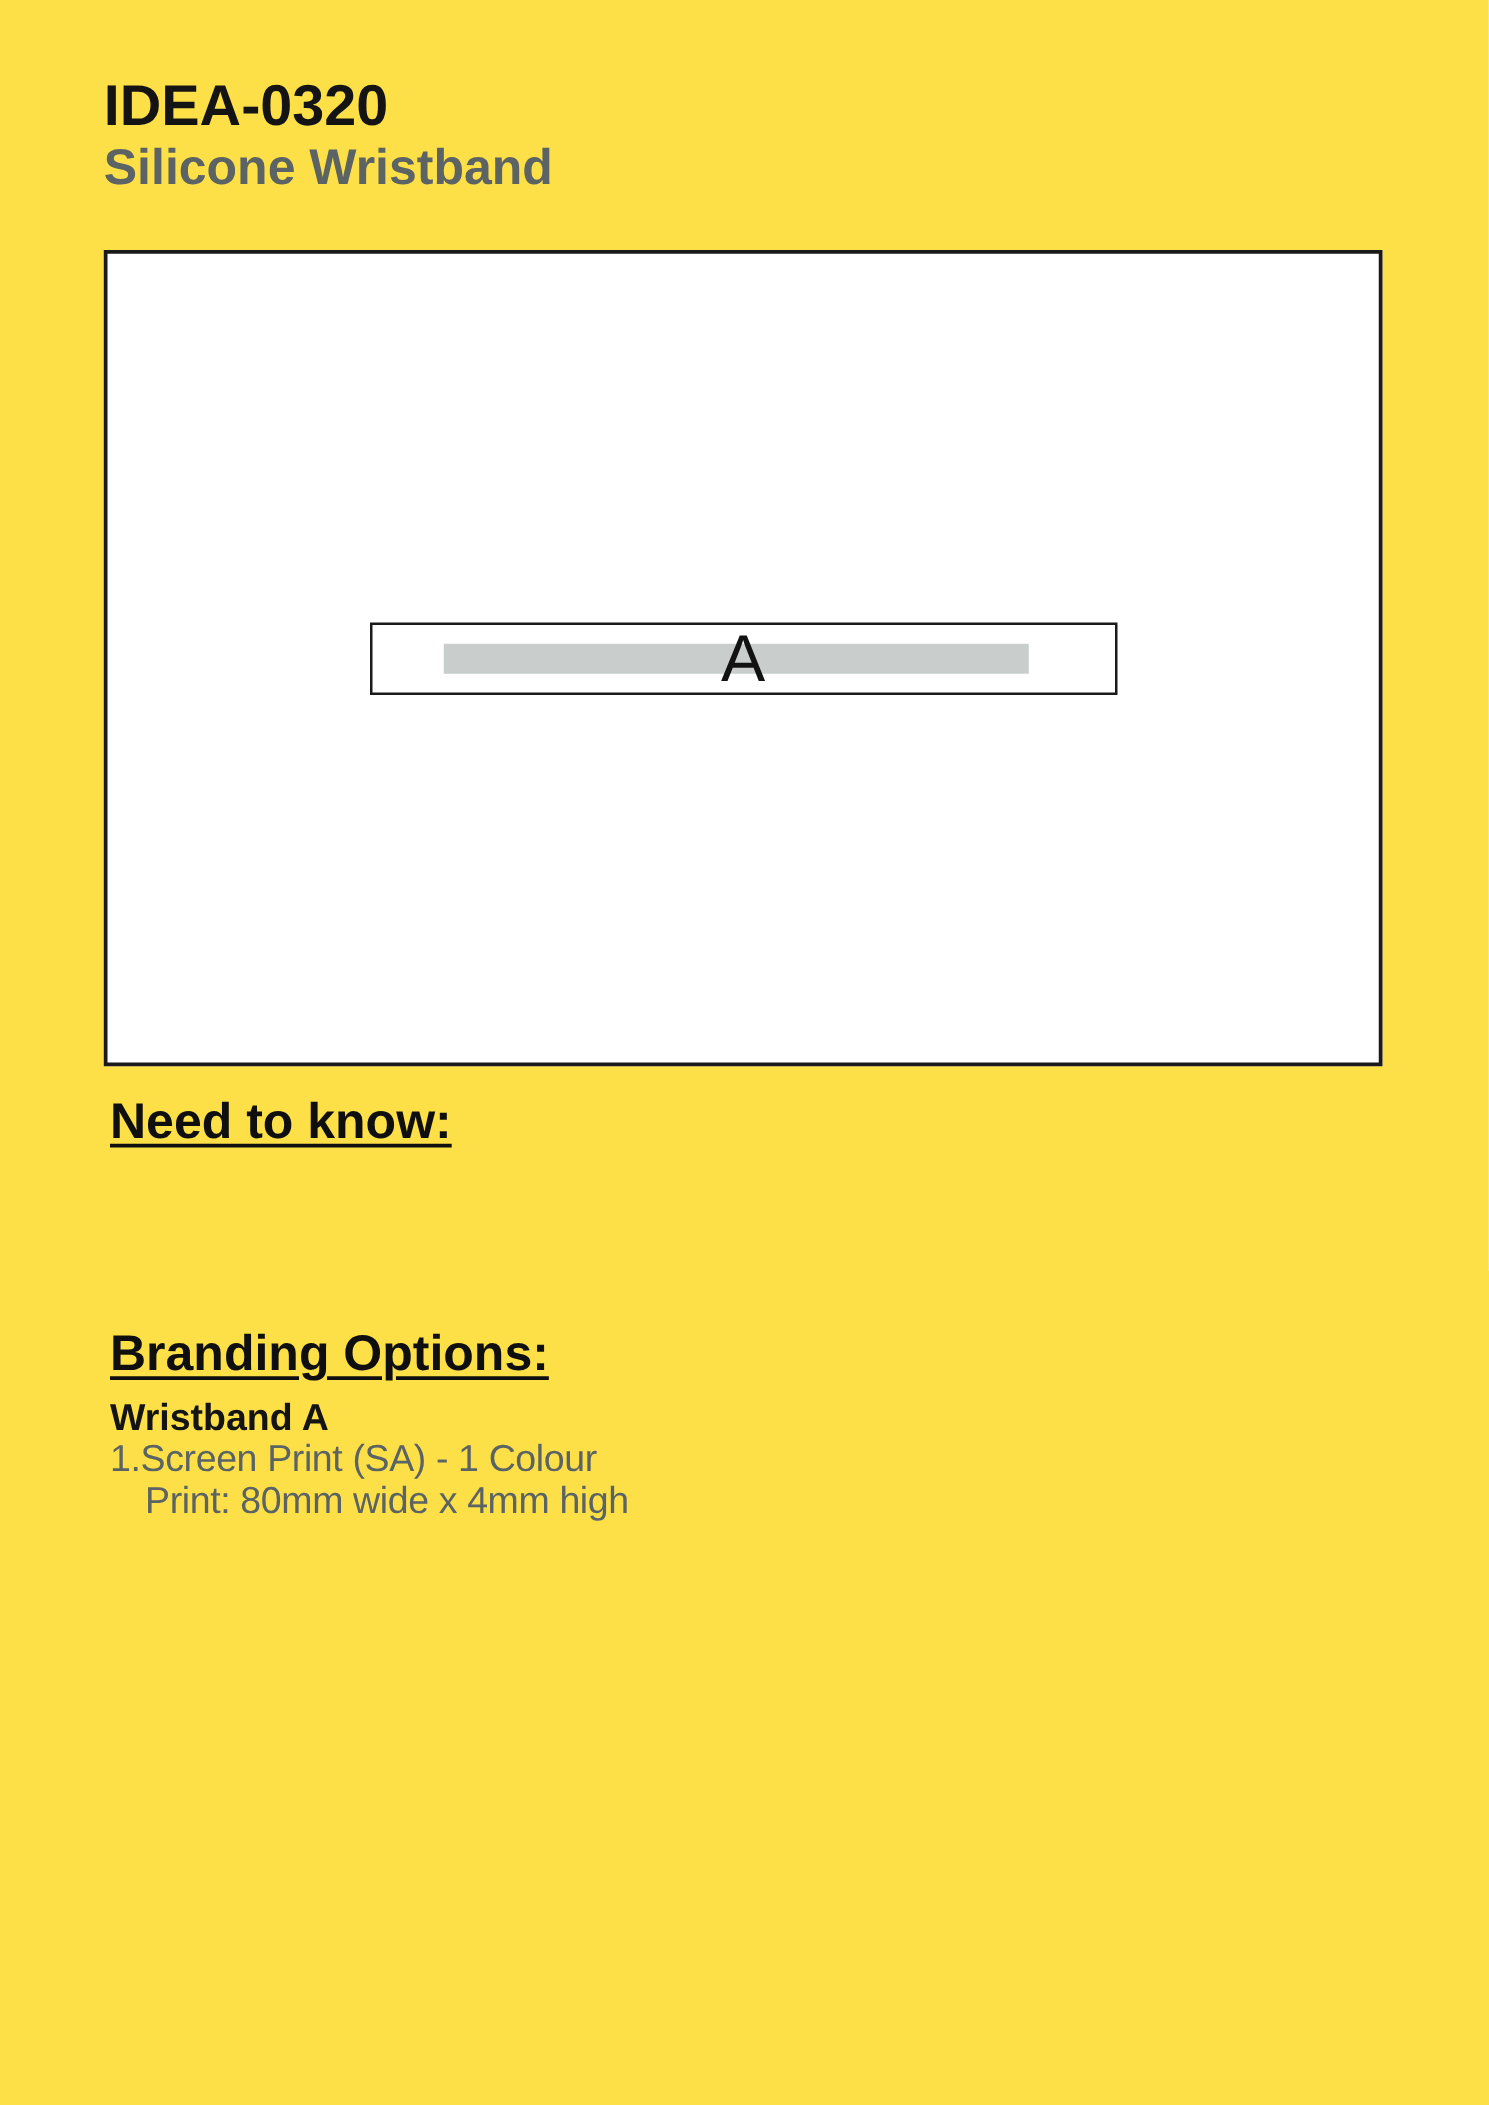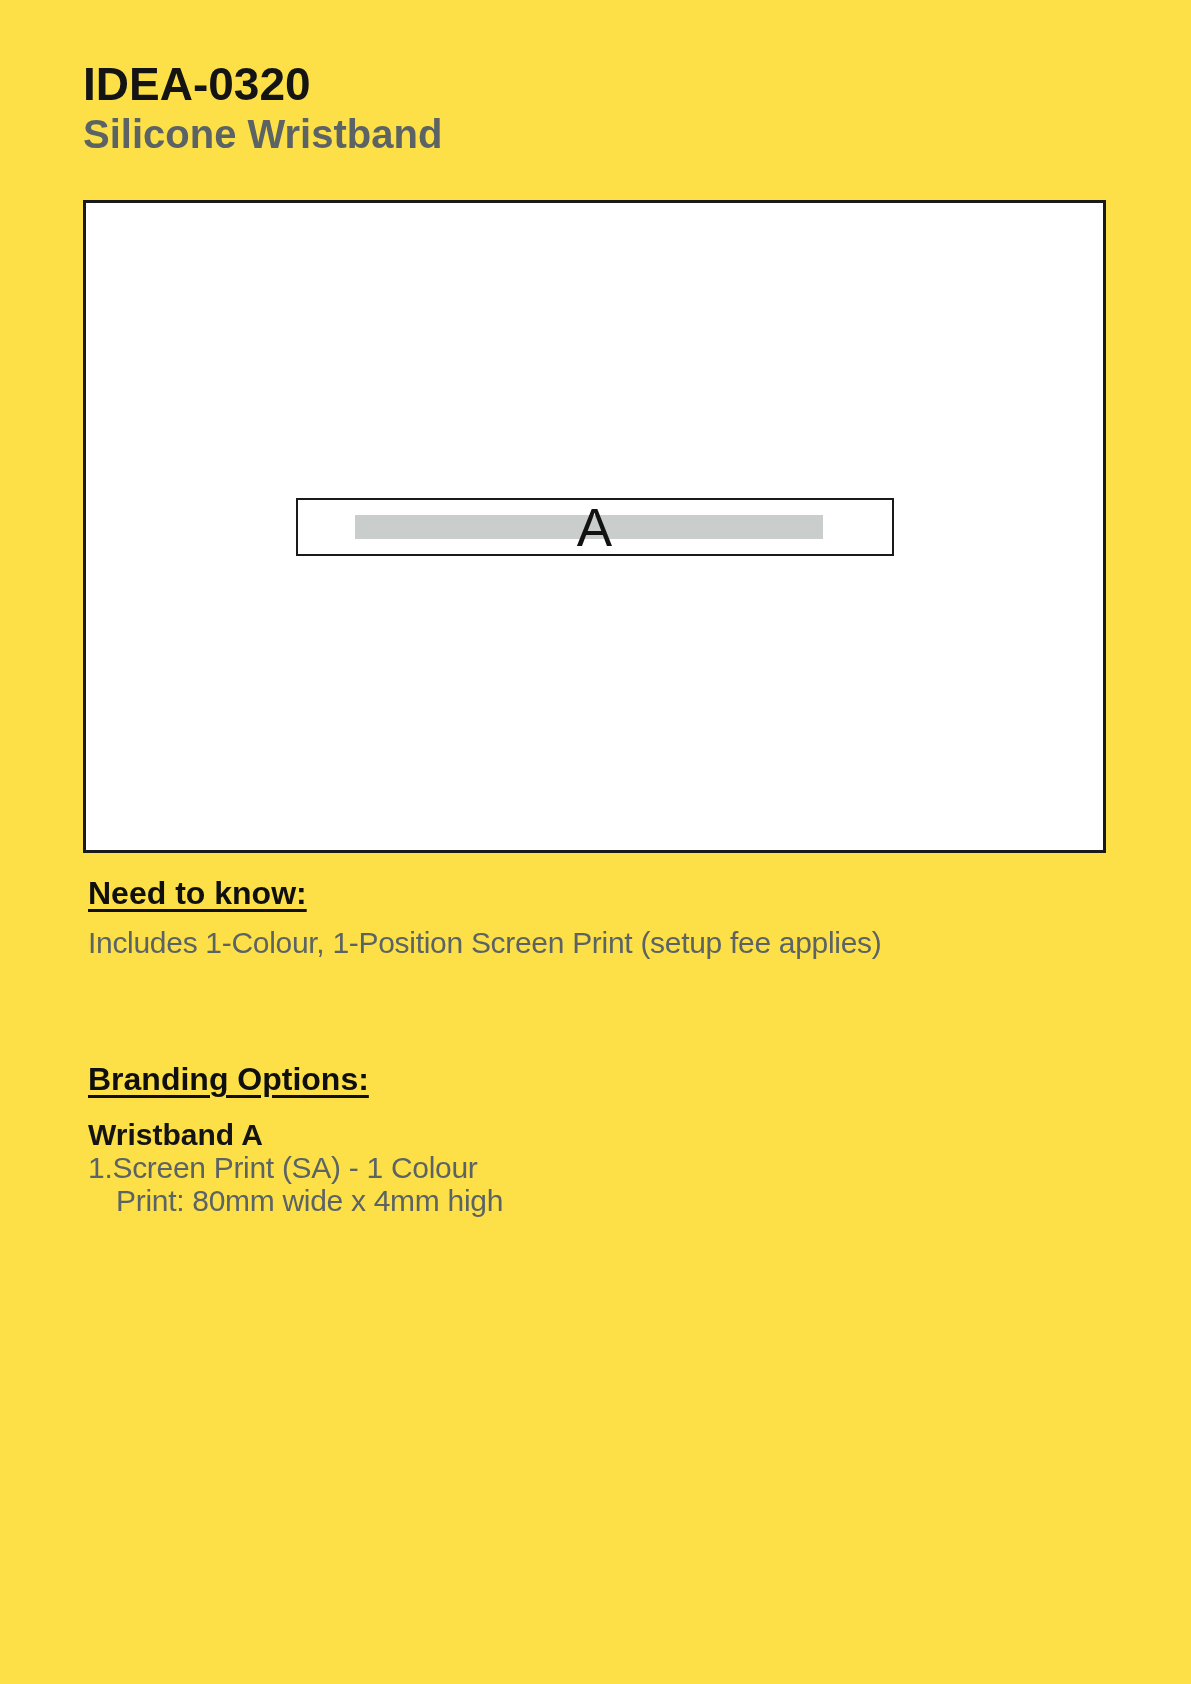--- a/index.html
+++ b/index.html
@@ -67,21 +67,21 @@
     text-align: center;
     font-size: 53px;
     line-height: 1;
     color: #121212;
     font-weight: normal;
   }
 
   
   .heading {
     position: absolute;
-    font-size: 32px;
+    font-size: 40px;
     font-weight: bold;
     color: #0f0f0f;
     line-height: 1;
     text-decoration: underline;
     text-decoration-thickness: 3px;
     text-underline-offset: 5px;
     white-space: nowrap;
   }
   .need-heading { left: 88px; top: 877px; }
   .branding-heading { left: 88px; top: 1063px; }
@@ -120,21 +120,20 @@
 
   <div class="preview-box">
     <div class="label-box">
       <div class="brand-bar"></div>
       <div class="pos-letter">A</div>
     </div>
   </div>
 
   <div class="heading need-heading">Need to know:</div>
 
-  <div class="body-text need-body">Includes 1-Colour, 1-Position Screen Print (setup fee applies)</div>
 
   <div class="heading branding-heading">Branding Options:</div>
 
   <div class="pos-title">Wristband A</div>
 
   <div class="body-text branding-line-1">1.Screen Print (SA) - 1 Colour</div>
 
   <div class="body-text branding-line-2">Print: 80mm wide x 4mm high</div>
 
 </div>

